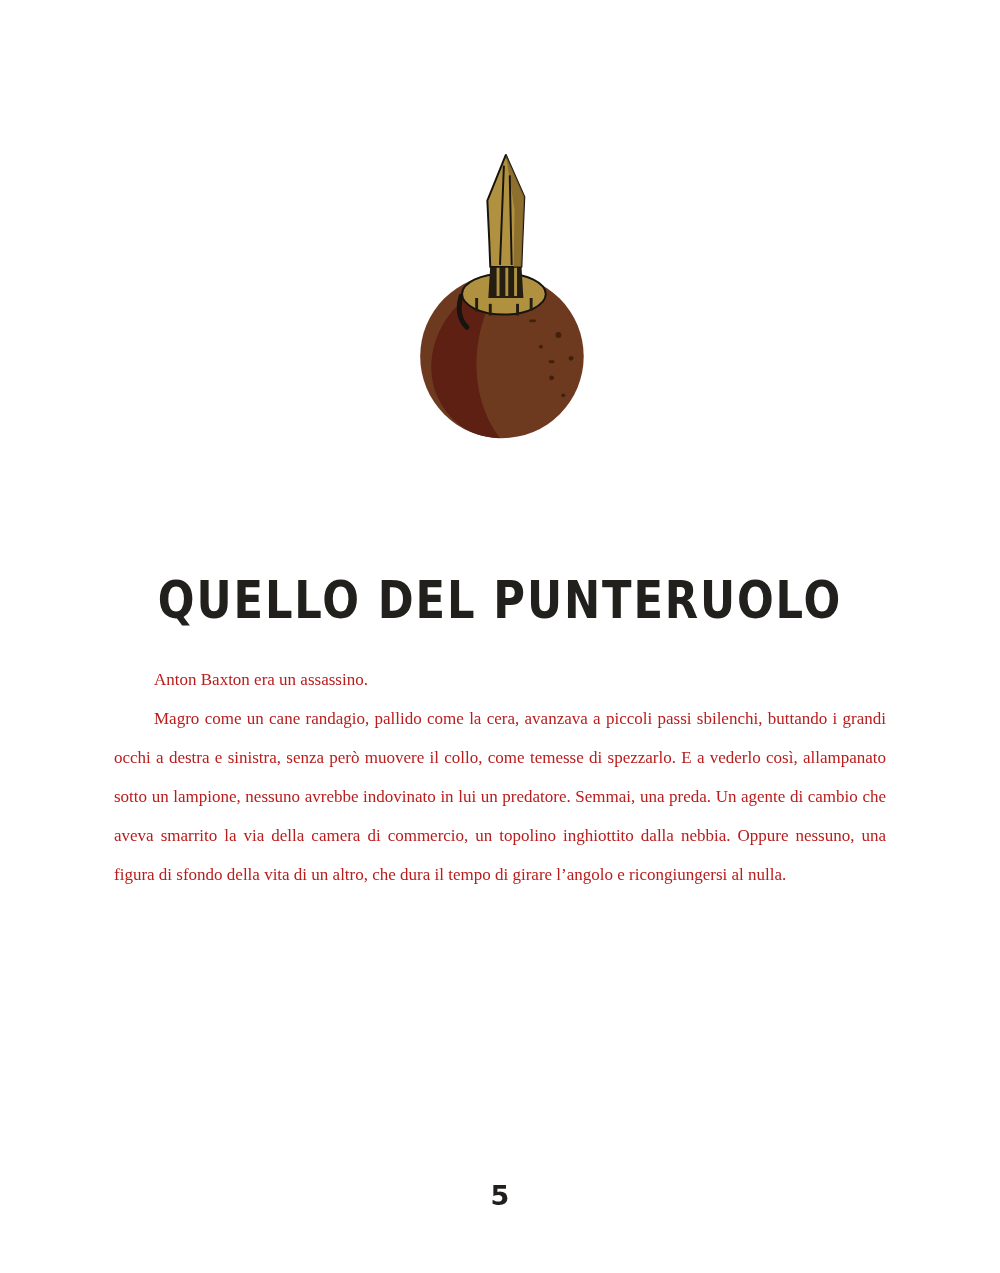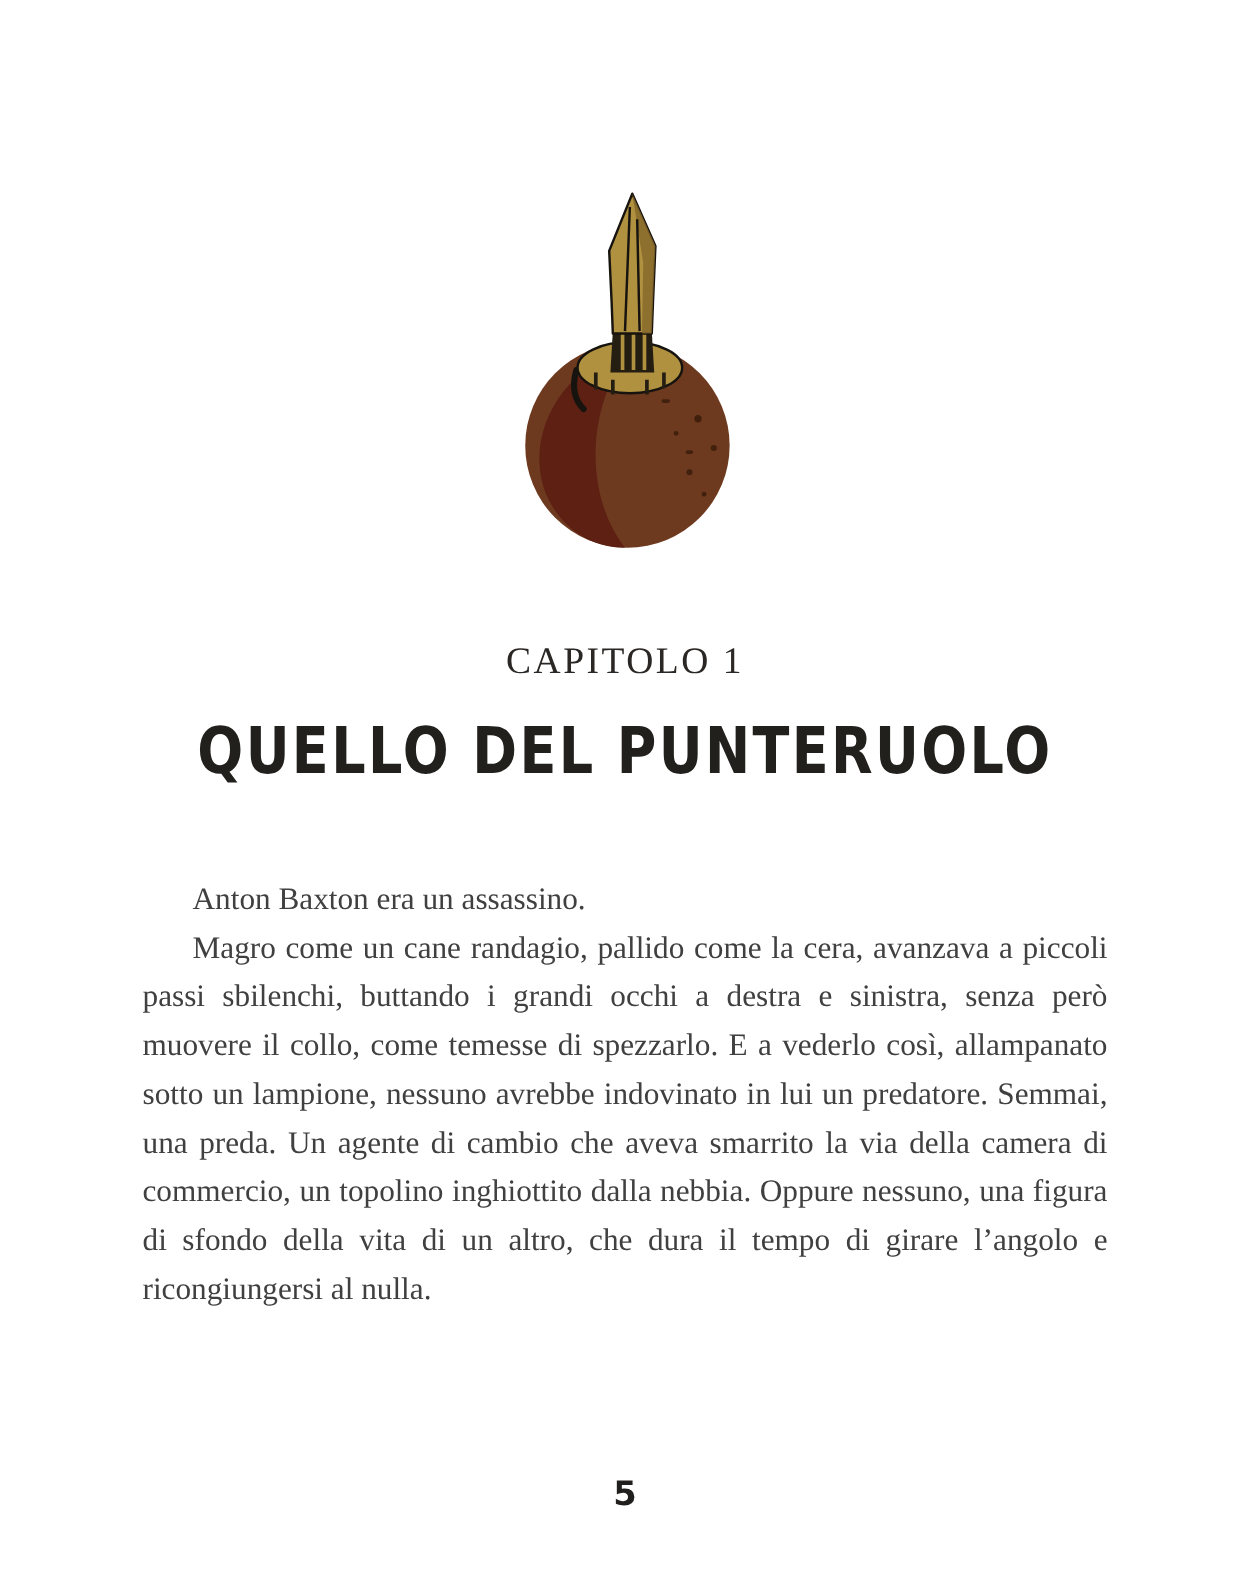--- a/index.html
+++ b/index.html
@@ -56,27 +56,27 @@
     font-weight: 800;
     font-size: 46px;
     letter-spacing: 2px;
     color: #21201d;
     transform: scale(0.94, 1.12);
     transform-origin: center top;
   }
 
   .body-text {
     position: absolute;
-    top: 700px;
+    top: 660px;
     left: 114px;
     width: 772px;
-    font-size: 25px;
+    font-size: 17px;
     line-height: 39px;
     text-align: justify;
-    color: #404040;
+    color: #b91c1c;
   }
 
   .body-text p {
     text-indent: 40px;
   }
 
   .page-number {
     position: absolute;
     bottom: 62px;
     left: 0;
@@ -132,21 +132,20 @@
 
       <path d="M96 3 L115 46 L113 92 L112 118 L104 118 L105 60 Z" fill="#87692c" opacity="0.85"></path>
 
       <g stroke="#17130e" stroke-width="2">
         <line x1="94" y1="14" x2="90" y2="116"></line>
         <line x1="100" y1="24" x2="102" y2="116"></line>
       </g>
     </svg>
   </figure>
 
-  <div class="chapter-label">CAPITOLO 1</div>
 
   <h1 class="chapter-title">QUELLO DEL PUNTERUOLO</h1>
 
   <div class="body-text">
     <p>Anton Baxton era un assassino.</p>
     <p>Magro come un cane randagio, pallido come la cera, avanzava a piccoli passi sbilenchi, buttando i grandi occhi a destra e sinistra, senza però muovere il collo, come temesse di spezzarlo. E a vederlo così, allampanato sotto un lampione, nessuno avrebbe indovinato in lui un predatore. Semmai, una preda. Un agente di cambio che aveva smarrito la via della camera di commercio, un topolino inghiottito dalla nebbia. Oppure nessuno, una figura di sfondo della vita di un altro, che dura il tempo di girare l’angolo e ricongiungersi al nulla.</p>
   </div>
 
   <div class="page-number">5</div>
 

